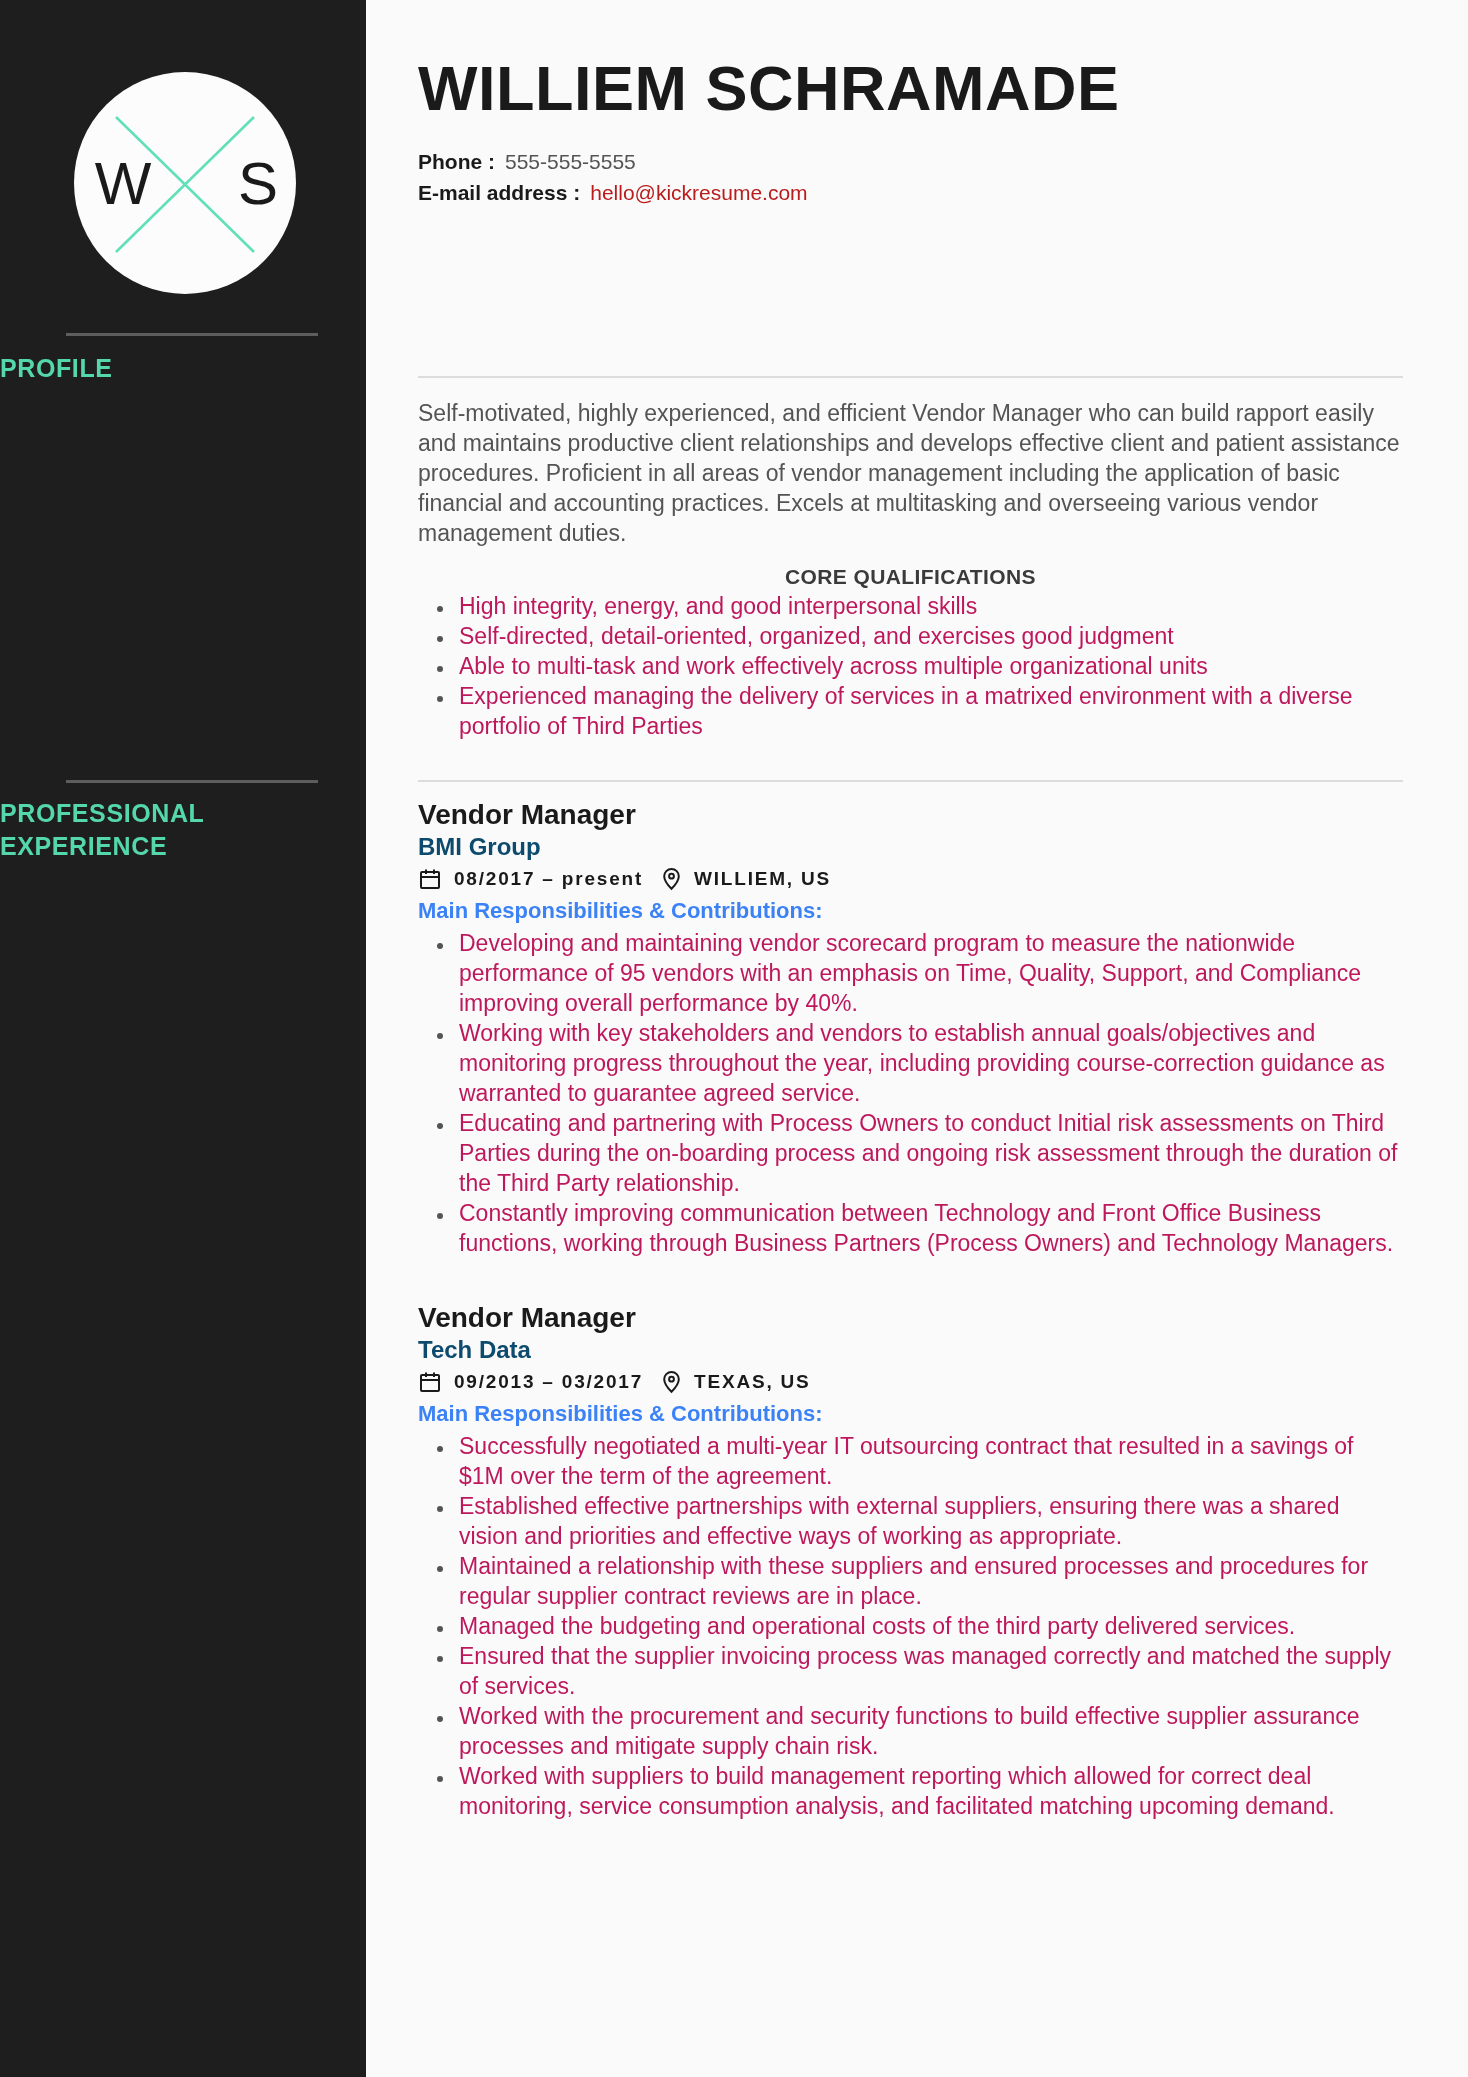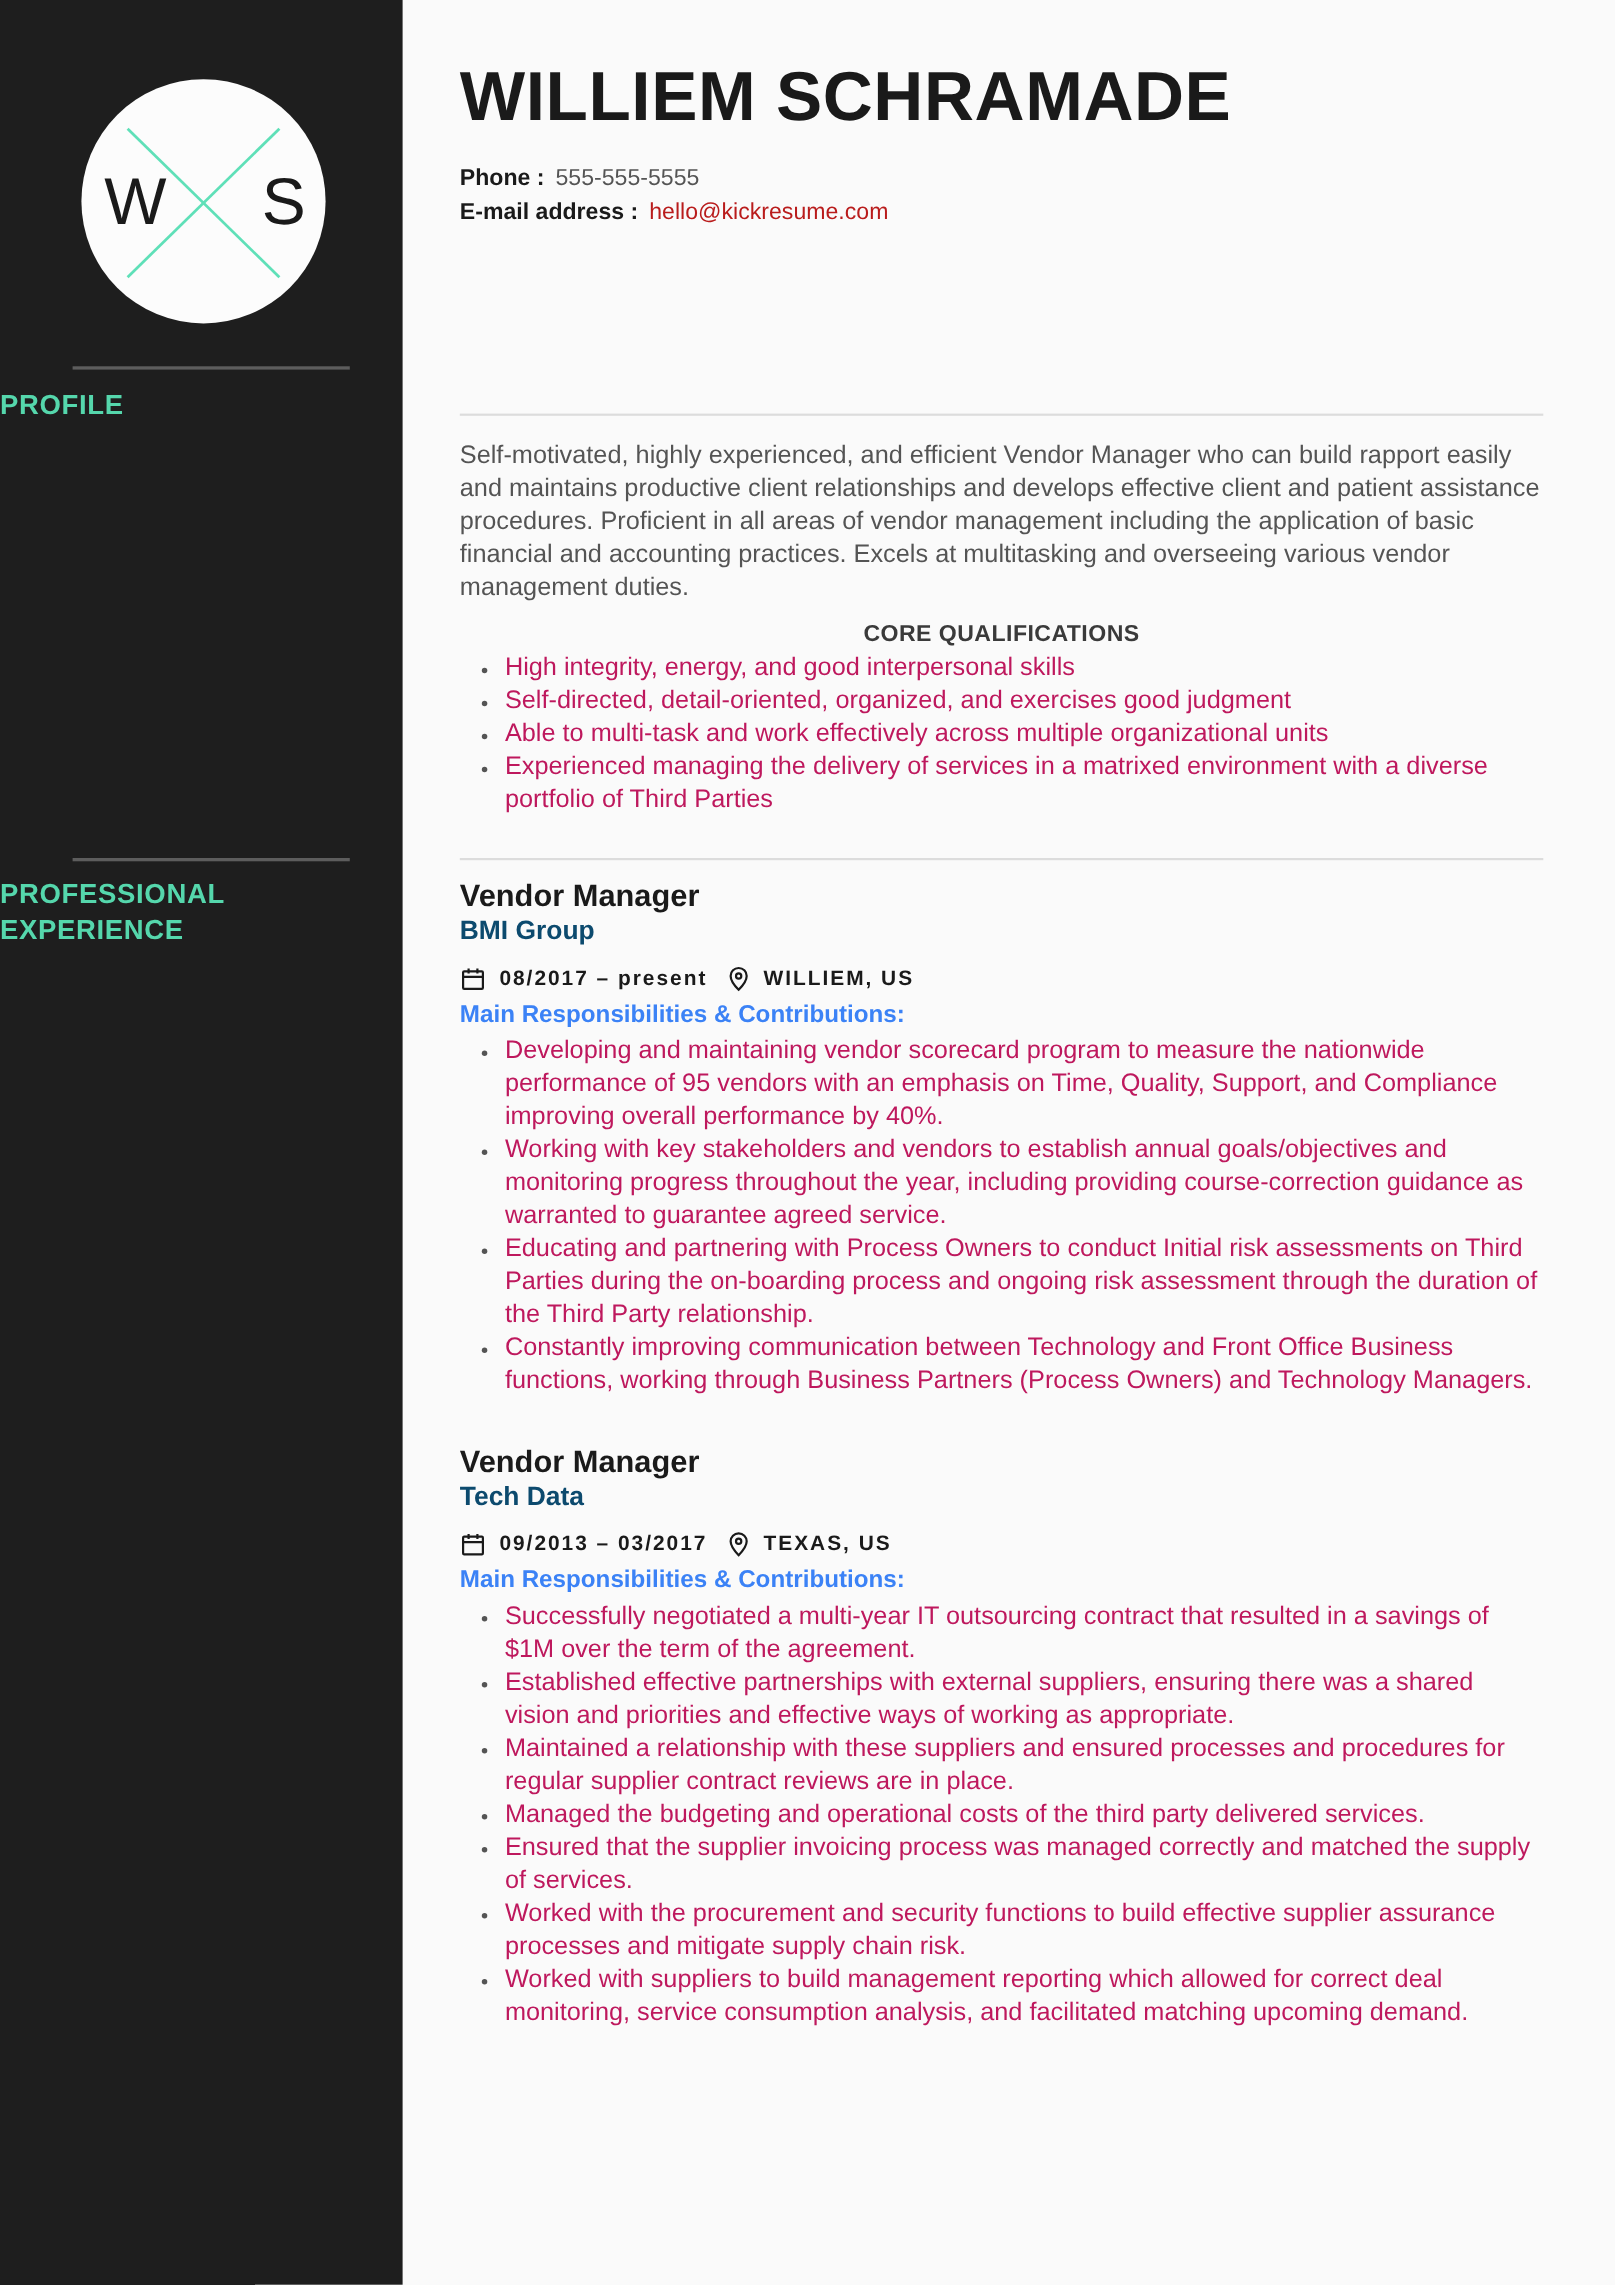--- a/index.html
+++ b/index.html
@@ -59,21 +59,21 @@
     font-size:23px;line-height:30px;color:#be185d;
   }
   ul.bullets li{padding-left:4px;}
   ul.bullets li::marker{color:#545454;font-size:19px;}
 
   .job{margin-top:15px;}
   .job + .job{margin-top:42px;}
   .job-title{margin:0;font-size:28px;font-weight:700;color:#1a1a1a;line-height:35px;}
   .job-company{margin:0;font-size:24px;font-weight:700;color:#0c4a6e;line-height:30px;}
   .job-meta{
-    display:flex;align-items:center;margin-top:16px;
+    display:flex;align-items:center;margin-top:5px;
     font-size:19px;font-weight:700;color:#1a1a1a;letter-spacing:1.8px;
   }
   .job-meta .micon{flex:0 0 auto;display:inline-block;margin-right:12px;}
   .job-meta .micon.pin{margin-left:18px;}
   .resp-label{
     margin:5px 0 2px;font-size:22px;font-weight:700;color:#3b82f6;line-height:30px;
   }
 </style>
 </head>
 <body>

